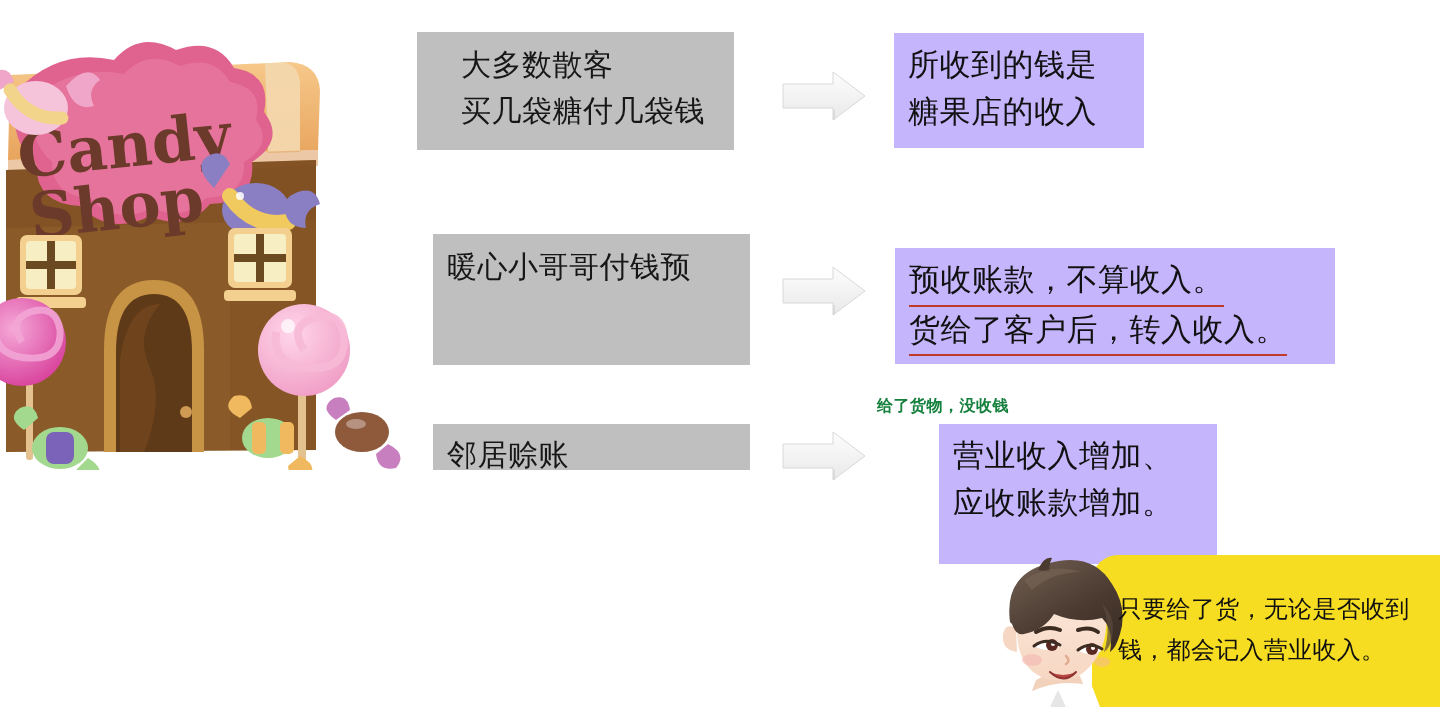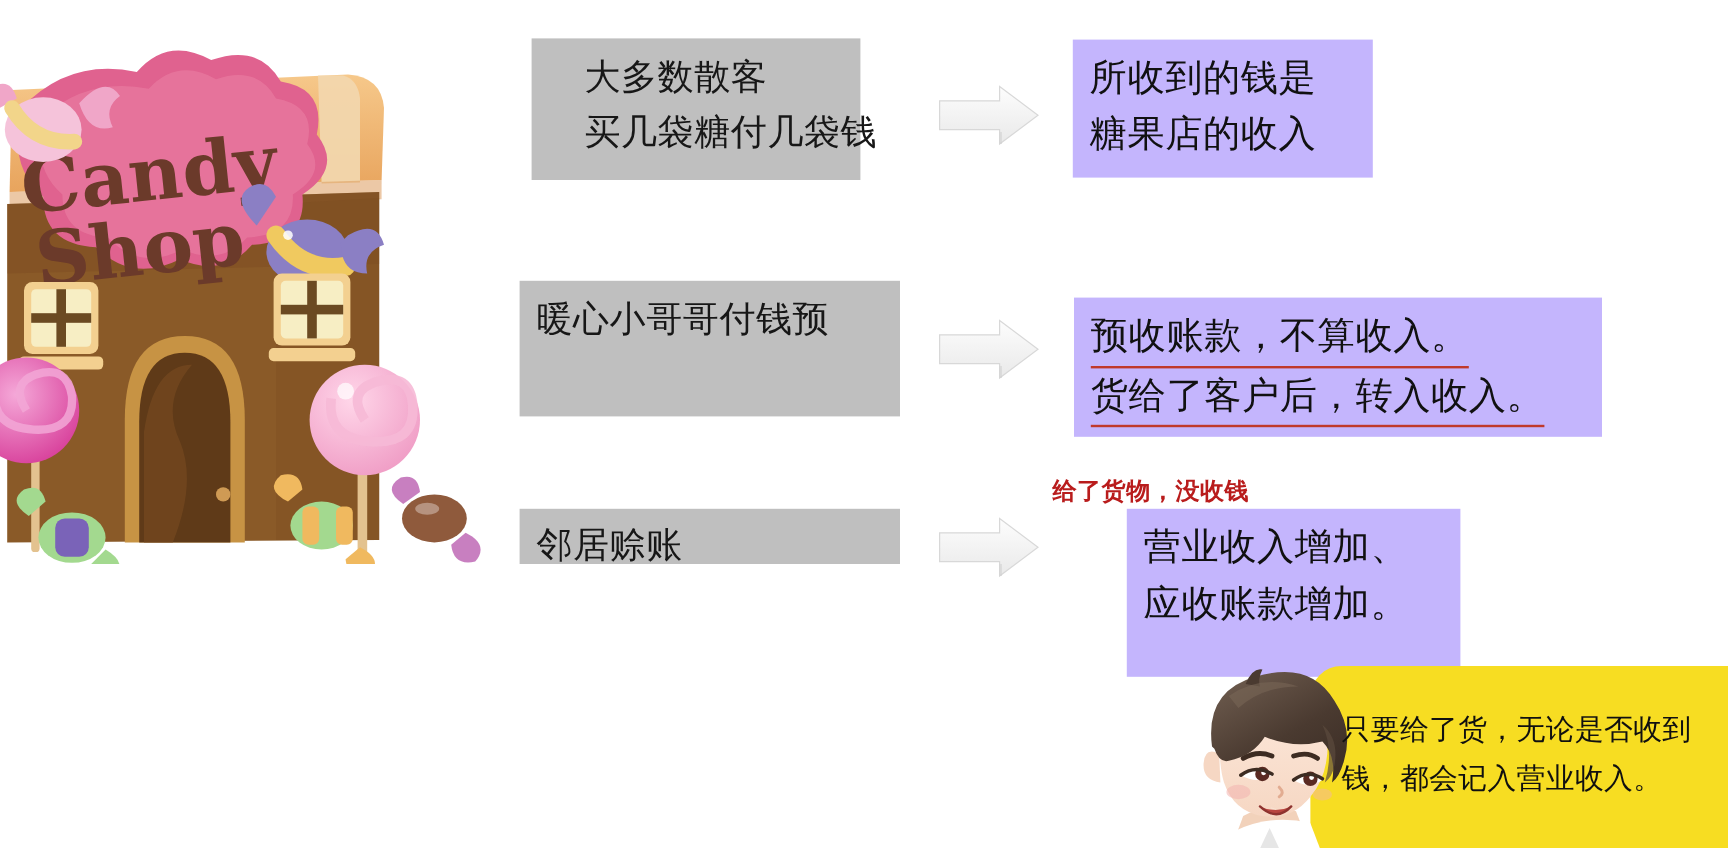--- a/index.html
+++ b/index.html
@@ -59,22 +59,22 @@
     width: 86px;
     height: 52px;
   }
   .arrow svg { display: block; overflow: visible; }
 
   
   #red-note {
     position: absolute;
     left: 877px;
     top: 396px;
-    font-size: 20px;
-    color: #b91c1c;
+    font-size: 16px;
+    color: #15803d;
     font-weight: bold;
     letter-spacing: 0.5px;
     white-space: nowrap;
     text-align: right;
   }
 
   
   #callout {
     position: absolute;
     left: 1092px;
@@ -214,21 +214,21 @@
       <path d="M300 436 q20 10 8 24 q-18 4 -20 -14 Z" fill="#f0b95f"></path>
 
       <ellipse cx="362" cy="412" rx="27" ry="20" fill="#8f5a3c"></ellipse>
       <path d="M336 400 q-18 -12 -2 -22 q14 -4 16 12 Z" fill="#c87fc0"></path>
       <path d="M388 424 q20 10 8 24 q-18 4 -20 -14 Z" fill="#c87fc0"></path>
       <ellipse cx="356" cy="404" rx="10" ry="5" fill="#ffffff" opacity="0.35"></ellipse>
     </g>
   </svg>
 </div>
 
-<div class="gray-box" style="left:443px; top:32px; width:274px; height:118px;padding-left:44px;">
+<div class="gray-box" style="left:417px; top:32px; width:317px; height:118px;padding-left:44px;">
   <span class="ybox-line">大多数散客</span>
   <span class="ybox-line">买几袋糖付几袋钱</span>
 </div>
 
 <div class="arrow" style="left:781px; top:70px;">
   <svg width="86" height="52" viewBox="0 0 86 52" xmlns="http://www.w3.org/2000/svg">
     <defs>
       <linearGradient id="arrG1" x1="0" y1="0" x2="0" y2="1">
         <stop offset="0%" stop-color="#fdfdfd"></stop>
         <stop offset="100%" stop-color="#e9e9e9"></stop>
@@ -237,21 +237,21 @@
     <path d="M2 14 L52 14 L52 2 L84 26 L52 50 L52 38 L2 38 Z" fill="url(#arrG1)" stroke="#d8d8d8" stroke-width="1"></path>
     <path d="M5 40 L54 40 L54 50 L52 50 L52 40 Z" fill="#cfcfcf" opacity="0.55"></path>
   </svg>
 </div>
 
 <div class="yellow-box" style="left:894px; top:33px; width:250px; height:115px;">
   <span class="ybox-line">所收到的钱是</span>
   <span class="ybox-line">糖果店的收入</span>
 </div>
 
-<div class="gray-box" style="left:433px; top:234px; width:317px; height:113px;">
+<div class="gray-box" style="left:433px; top:234px; width:317px; height:131px;">
   <span class="ybox-line">暖心小哥哥付钱预</span>
 </div>
 
 <div class="arrow" style="left:781px; top:265px;">
   <svg width="86" height="52" viewBox="0 0 86 52" xmlns="http://www.w3.org/2000/svg">
     <defs>
       <linearGradient id="arrG2" x1="0" y1="0" x2="0" y2="1">
         <stop offset="0%" stop-color="#fdfdfd"></stop>
         <stop offset="100%" stop-color="#e9e9e9"></stop>
       </linearGradient>

